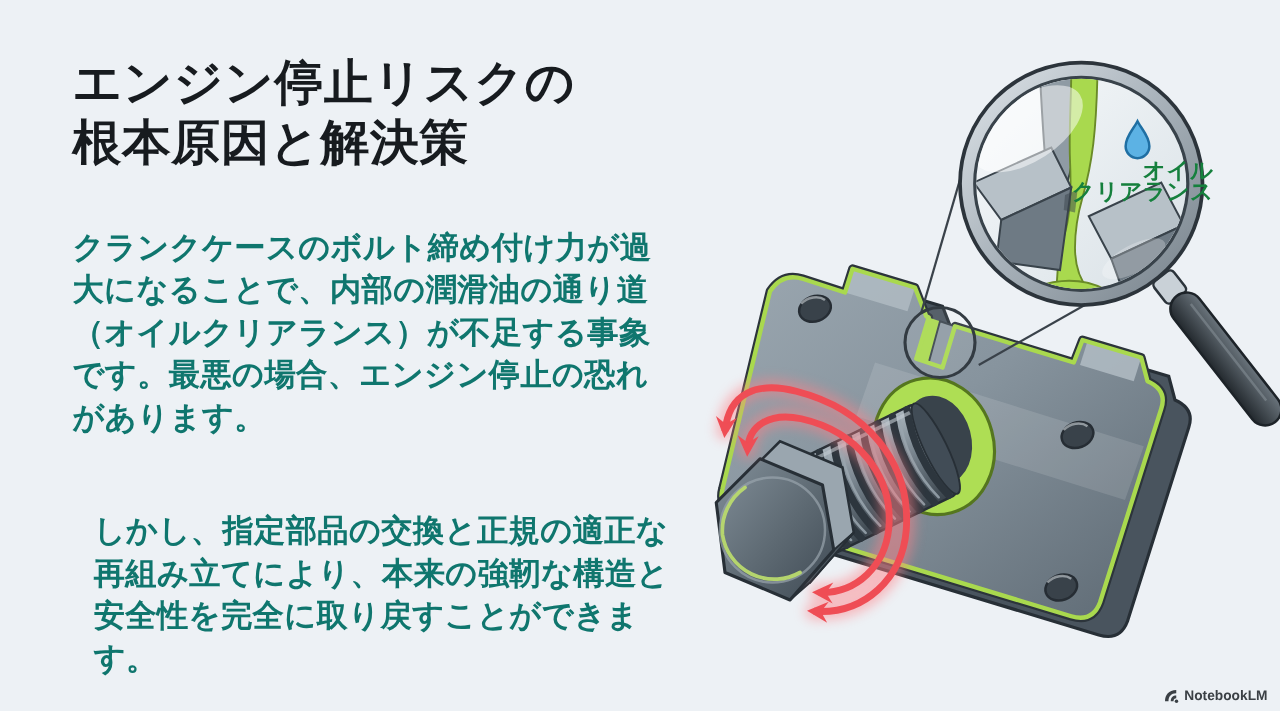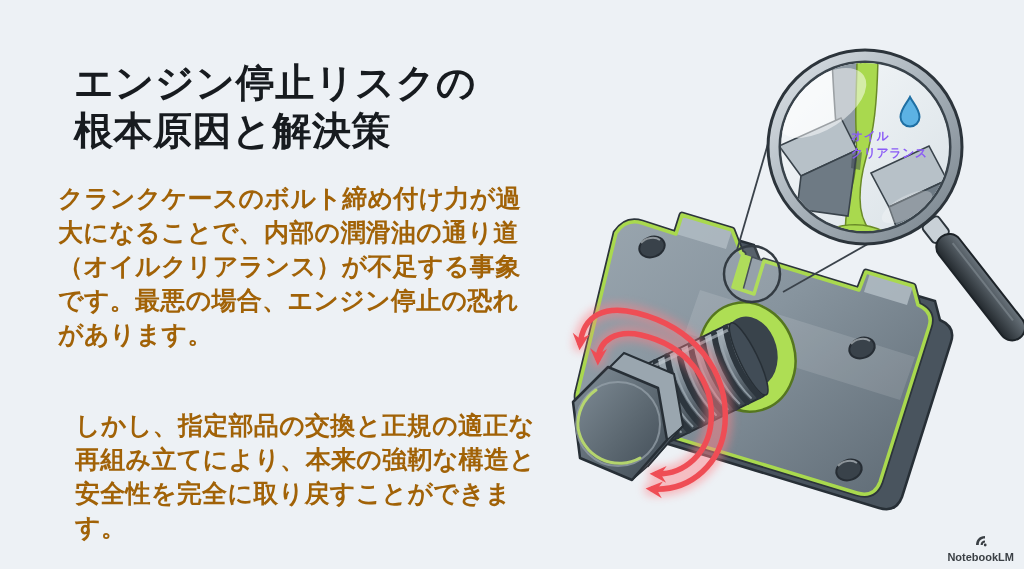--- a/index.html
+++ b/index.html
@@ -12,34 +12,34 @@
   }
   .lines{white-space:pre-line;}
   .title{
     position:absolute;left:58px;top:43px;
     font-size:39px;line-height:48px;font-weight:800;
     color:#171b1f;letter-spacing:0.5px;
   }
   .para{
     position:absolute;left:58px;width:480px;
     font-size:25px;line-height:34px;font-weight:700;
-    color:#a16207;letter-spacing:0.3px;
+    color:#0f766e;letter-spacing:0.3px;
   }
   .para1{top:181px;}
   .para2{top:391px;}
   .artwork{position:absolute;left:0;top:0;width:1024px;height:569px;}
   .mag-label{
     position:absolute;left:851px;top:128px;width:120px;
-    text-align:left;font-size:12px;line-height:17px;font-weight:700;
-    color:#8b5cf6;letter-spacing:0.5px;z-index:3;
+    text-align:right;font-size:18px;line-height:17px;font-weight:700;
+    color:#15803d;letter-spacing:0.5px;z-index:3;
   }
   .watermark{
     position:absolute;right:10px;bottom:6px;
-    display:flex;align-items:center;gap:4px;
-    color:#3b4045;font-size:11px;font-weight:600;z-index:3;flex-direction:column;
+    display:flex;align-items:flex-end;gap:4px;
+    color:#3b4045;font-size:11px;font-weight:600;z-index:3;
   }
   .watermark svg{display:block;}
 </style>
 </head>
 <body>
 
 <div class="slide">
 
   <svg class="artwork" viewBox="0 0 1024 569" aria-hidden="true">
     <defs>
@@ -207,21 +207,21 @@
         <ellipse cx="907" cy="207" rx="28" ry="11" transform="rotate(-28 907 207)" fill="#ffffff" opacity="0.25"></ellipse>
 
         <path d="M 910,97 C 913,103 919.5,109 919.5,117 A 9.5,9.5 0 1 1 900.5,117 C 900.5,109 907,103 910,97 Z" fill="#5cb2e4" stroke="#1f6fa3" stroke-width="2"></path>
       </g>
       <circle cx="865" cy="147" r="91" fill="none" stroke="url(#rimGrad)" stroke-width="11"></circle>
       <circle cx="865" cy="147" r="97" fill="none" stroke="#2c343b" stroke-width="3"></circle>
       <circle cx="865" cy="147" r="85.5" fill="none" stroke="#39434b" stroke-width="2"></circle>
     </g>
   </svg>
 
-  <h1 class="title lines" style="margin:16px">エンジン停止リスクの
+  <h1 class="title lines" style="margin:0">エンジン停止リスクの
 根本原因と解決策</h1>
   <p class="para para1 lines" style="margin:0">クランクケースのボルト締め付け力が過
 大になることで、内部の潤滑油の通り道
 （オイルクリアランス）が不足する事象
 です。最悪の場合、エンジン停止の恐れ
 があります。</p>
   <p class="para para2 lines" style="margin:17px">しかし、指定部品の交換と正規の適正な
 再組み立てにより、本来の強靭な構造と
 安全性を完全に取り戻すことができます。</p>
 

